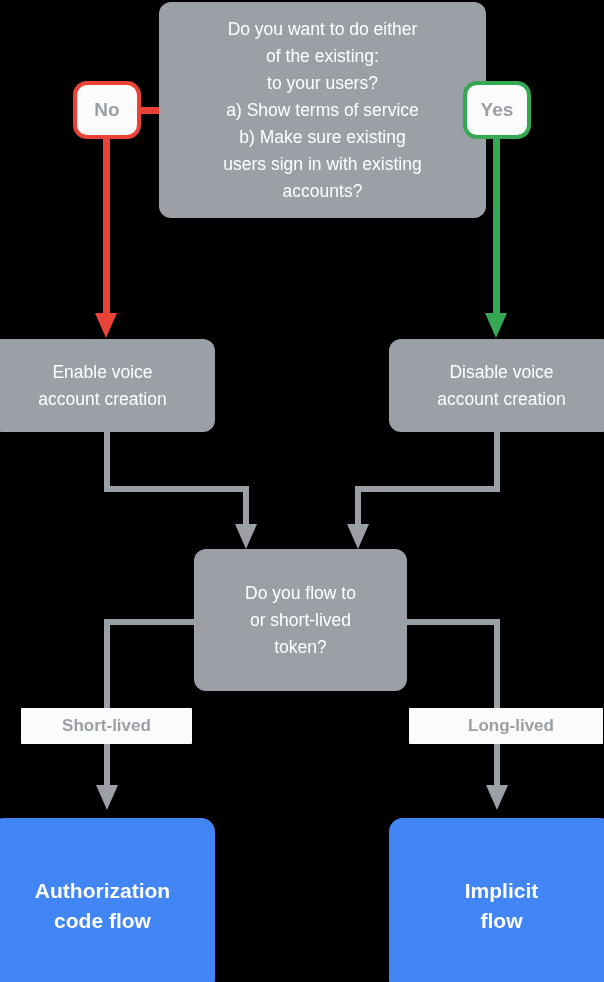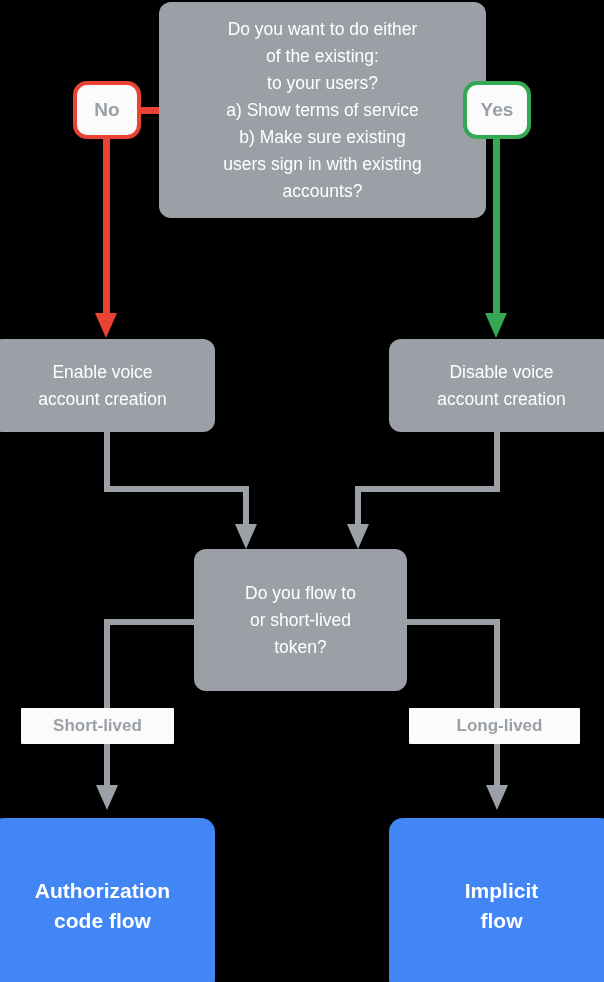--- a/index.html
+++ b/index.html
@@ -143,25 +143,25 @@
     <span class="txt">Disable voice</span>
     <span class="txt">account creation</span>
   </div>
 
   <div class="node gray-box" style="left:194px; top:549px; width:213px; height:142px; flex-direction:column;">
     <span class="txt">Do you flow to</span>
     <span class="txt">or short-lived</span>
     <span class="txt">token?</span>
   </div>
 
-  <div class="node label-box" style="left:21px; top:708px; width:153px; height:36px;">
+  <div class="node label-box" style="left:21px; top:708px; width:171px; height:36px;">
     <span>Short-lived</span>
   </div>
 
-  <div class="node label-box" style="left:409px; top:708px; width:171px; height:36px;padding-left:10px;">
+  <div class="node label-box" style="left:409px; top:708px; width:194px; height:36px;padding-left:10px;">
     <span>Long-lived</span>
   </div>
 
   <div class="node blue-box" style="left:-10px; top:818px; width:225px; height:175px; flex-direction:column;">
     <span class="txt">Authorization</span>
     <span class="txt">code flow</span>
   </div>
 
   <div class="node blue-box" style="left:389px; top:818px; width:225px; height:175px; flex-direction:column;">
     <span class="txt">Implicit</span>

